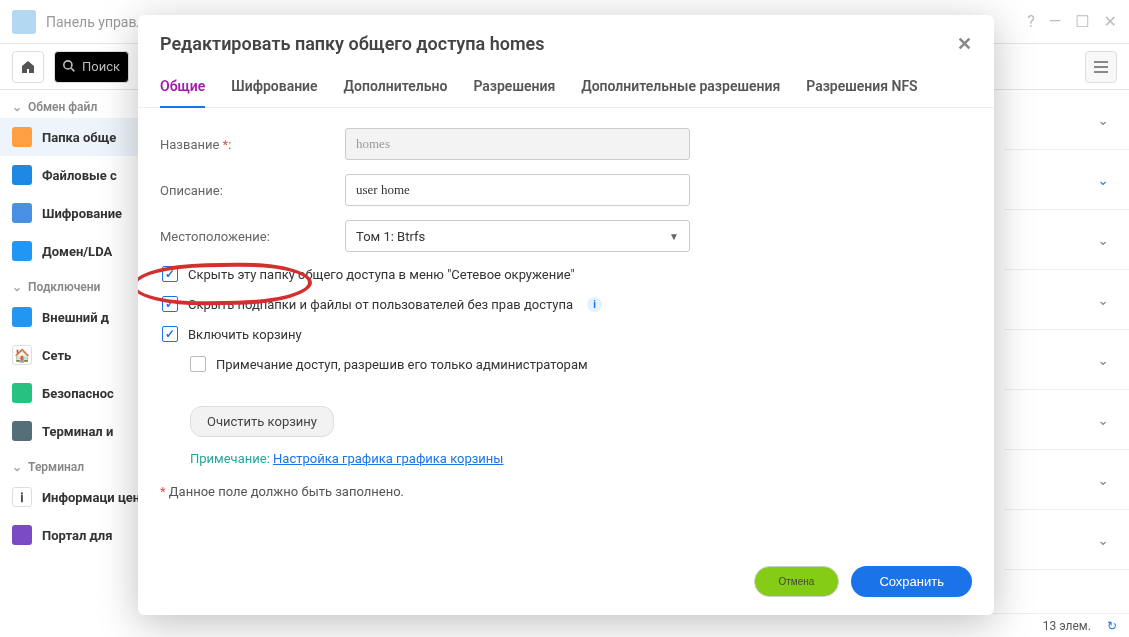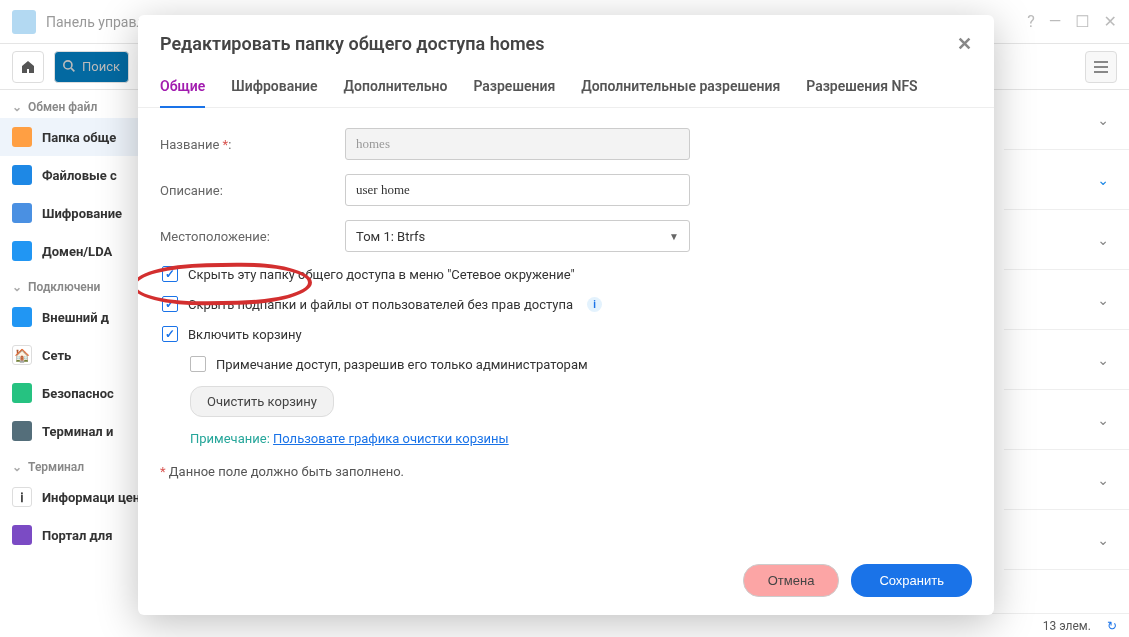--- a/index.html
+++ b/index.html
@@ -8,21 +8,21 @@
 
 .window-chrome { position: absolute; top: 0; left: 0; right: 0; height: 44px; background: #fff; border-bottom: 1px solid #e5e5e5; display: flex; align-items: center; padding: 0 12px; }
 .window-icon { width: 24px; height: 24px; background: #b3d9f2; border-radius: 3px; margin-right: 10px; }
 .window-title { color: #999; font-size: 14px; flex: 1; }
 .window-controls { display: flex; gap: 14px; color: #bbb; }
 .window-controls span { cursor: pointer; font-size: 16px; }
 
 
 .toolbar { position: absolute; top: 44px; left: 0; right: 0; height: 46px; background: #fff; border-bottom: 1px solid #e5e5e5; display: flex; align-items: center; padding: 0 12px; gap: 10px; }
 .home-btn { width: 32px; height: 32px; border: 1px solid #ddd; border-radius: 4px; display: flex; align-items: center; justify-content: center; background: #fff; }
-.search-box { flex: 0 0 70px; height: 32px; border: 1px solid #ddd; border-radius: 4px; display: flex; align-items: center; padding: 0 8px; color: #bbb; background: #0369a1; justify-content: center; }
+.search-box { flex: 0 0 70px; height: 32px; border: 1px solid #ddd; border-radius: 4px; display: flex; align-items: center; padding: 0 8px; color: #bbb; background: #000000; justify-content: center; }
 .search-box svg { margin-right: 6px; flex-shrink: 0; }
 .toolbar-right { margin-left: auto; display: flex; gap: 8px; }
 .toolbar-btn { width: 32px; height: 32px; border: 1px solid #ddd; border-radius: 4px; background: #f8f8f8; display: flex; align-items: center; justify-content: center; }
 
 
 .sidebar { position: absolute; top: 90px; left: 0; width: 140px; bottom: 0; background: #fff; overflow: hidden; }
 .sidebar-group { padding: 10px 0 4px 12px; color: #888; font-size: 12px; font-weight: 600; display: flex; align-items: center; gap: 6px; }
 .sidebar-group .chev { color: #aaa; }
 .sidebar-item { padding: 9px 8px 9px 12px; display: flex; align-items: center; gap: 10px; cursor: pointer; white-space: nowrap; overflow: hidden; font-weight: bold; }
 .sidebar-item.active { background: #eef4fb; }
@@ -68,32 +68,32 @@
 .form-select .caret { color: #666; font-size: 10px; }
 
 .checkbox-row { display: flex; align-items: center; gap: 10px; margin-bottom: 14px; padding-left: 2px; }
 .checkbox-row.indent { padding-left: 30px; }
 .checkbox { width: 16px; height: 16px; border: 1px solid #1a73e8; border-radius: 2px; display: flex; align-items: center; justify-content: center; background: #fff; flex-shrink: 0; }
 .checkbox.checked::after { content: "✓"; color: #1a73e8; font-size: 12px; font-weight: bold; }
 .checkbox.unchecked { border-color: #bbb; }
 .checkbox-label { color: #333; font-size: 13px; }
 .info-icon { width: 15px; height: 15px; border-radius: 50%; background: #e3f2fd; color: #1a73e8; font-size: 10px; font-weight: bold; display: inline-flex; align-items: center; justify-content: center; margin-left: 4px; }
 
-.btn-secondary { padding: 7px 16px; background: #f2f2f2; border: 1px solid #ddd; border-radius: 12px; font-size: 13px; color: #444; cursor: pointer; margin-left: 30px; margin-bottom: 14px; display: inline-block; }
+.btn-secondary { padding: 7px 16px; background: #f2f2f2; border: 1px solid #ddd; border-radius: 12px; font-size: 13px; color: #444; cursor: pointer; margin-left: 30px; margin-bottom: 14px; display: inline-block; margin-top: 20px; }
 .note-row { margin-left: 30px; margin-bottom: 18px; font-size: 13px; }
 .note-row .note-label { color: #26a69a; }
 .note-row a { color: #1a73e8; text-decoration: underline; }
 .required-note { font-size: 13px; color: #555; }
 .required-note .req { color: #d9534f; }
 
 
 .hand-circle { position: absolute; border: 4px solid #d32f2f; border-radius: 50% / 60%; width: 180px; height: 42px; pointer-events: none; transform: rotate(-1deg); }
 
 .dialog-footer { padding: 14px 22px 18px; display: flex; justify-content: flex-end; gap: 12px; }
-.btn-cancel { padding: 8px 24px; background: #fca5a5; border: 1px solid #ccc; border-radius: 16px; font-size: 13px; color: #444; cursor: pointer; }
+.btn-cancel { padding: 8px 24px; background: #84cc16; border: 1px solid #ccc; border-radius: 16px; font-size: 10px; color: #444; cursor: pointer; }
 .btn-save { padding: 8px 28px; background: #1a73e8; border: none; border-radius: 16px; font-size: 13px; color: #fff; cursor: pointer; }
 </style>
 </head>
 <body>
 
 <div class="window-chrome">
   <div class="window-icon"></div>
   <div class="window-title">Панель управления</div>
   <div class="window-controls">
     <span>?</span>
@@ -263,21 +263,21 @@
       <div class="checkbox checked"></div>
       <span class="checkbox-label">Включить корзину</span>
     </div>
     <div class="checkbox-row indent">
       <div class="checkbox unchecked"></div>
       <span class="checkbox-label">Примечание доступ, разрешив его только администраторам</span>
     </div>
     <div class="btn-secondary">Очистить корзину</div>
     <div class="note-row">
       <span class="note-label">Примечание:</span>
-      <a href="#">Пользовате графика очистки корзины</a>
+      <a href="#">Настройка графика графика корзины</a>
     </div>
     <div class="required-note"><span class="req">*</span> <span>Данное поле должно быть заполнено.</span></div>
 
     
     <div class="hand-circle" style="top:155px; left:-6px;"></div>
   </div>
 
   <div class="dialog-footer">
     <button class="btn-cancel">Отмена</button>
     <button class="btn-save">Сохранить</button>

